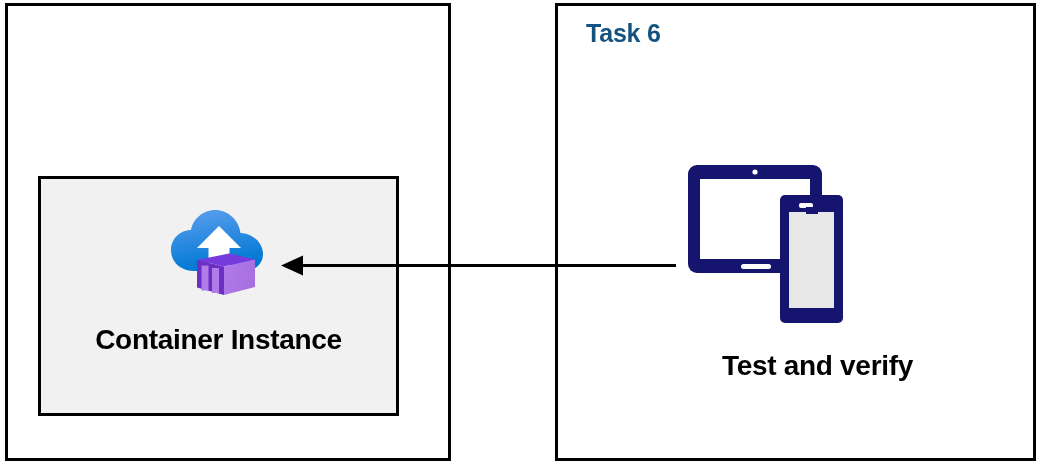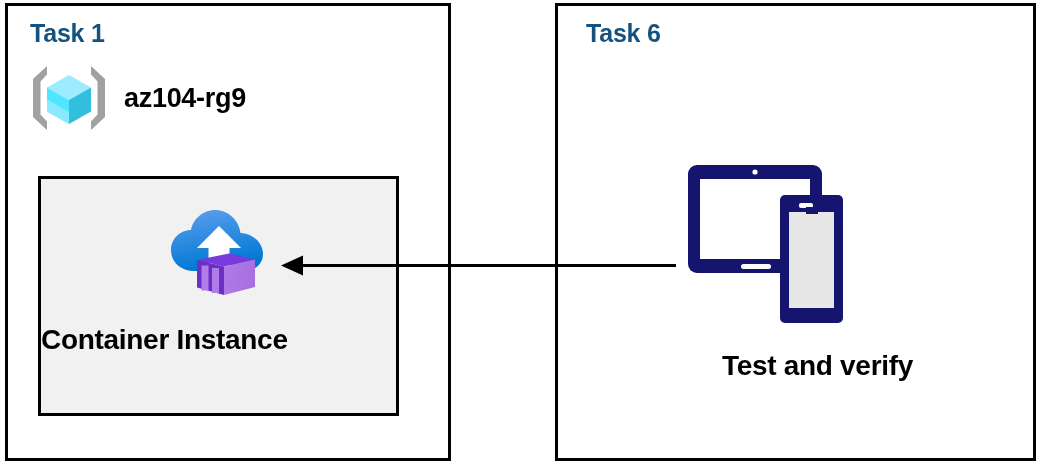--- a/index.html
+++ b/index.html
@@ -76,21 +76,21 @@
     transform: translateX(-50%);
     width: 104px;
     height: 100px;
     display: block;
   }
   #aci-label {
     position: absolute;
     left: 0;
     right: 0;
     top: 145px;
-    text-align: left;
+    text-align: center;
     font-size: 28px;
     font-weight: bold;
     color: #000000;
     letter-spacing: -0.3px;
     white-space: nowrap;
   }
 
   
   #device-icon {
     position: absolute;
@@ -125,39 +125,21 @@
     pointer-events: none;
   }
 </style>
 </head>
 <body>
 
 <div id="canvas">
 
   <div id="task1-panel" class="task-panel"></div>
 
-  <div id="task1-heading" class="task-heading">Task 1</div>
 
-  <div id="rg-row">
-    <svg id="rg-icon" viewBox="0 0 78 72">
-
-      <path d="M17 4 L3 17 L3 55 L17 68 L17 59.5 L10.5 52.5 L10.5 19.5 L17 12.5 Z" fill="#a0a1a2"></path>
-
-      <path d="M61 4 L75 17 L75 55 L61 68 L61 59.5 L67.5 52.5 L67.5 19.5 L61 12.5 Z" fill="#a0a1a2"></path>
-
-      <path d="M39 13 L61 25.5 L39 38 L17 25.5 Z" fill="#9cebff"></path>
-
-      <path d="M17 25.5 L39 38 L39 62 L17 49.5 Z" fill="#50e6ff"></path>
-
-      <path d="M61 25.5 L61 49.5 L39 62 L39 38 Z" fill="#32bedd"></path>
-
-      <path d="M17 37.5 L39 50 L39 62 L17 49.5 Z" fill="#9cebff" opacity="0.75"></path>
-    </svg>
-    <div id="rg-label">az104-rg9</div>
-  </div>
 
   <div id="resource-box">
     <svg id="aci-icon" viewBox="0 0 104 100">
       <defs>
         <linearGradient id="cloudGrad" x1="0" y1="0" x2="0.25" y2="1">
           <stop offset="0" stop-color="#5ea0ef"></stop>
           <stop offset="1" stop-color="#0078d4"></stop>
         </linearGradient>
         <linearGradient id="boxFront" x1="0" y1="0" x2="1" y2="0.4">
           <stop offset="0" stop-color="#b07ce8"></stop>

